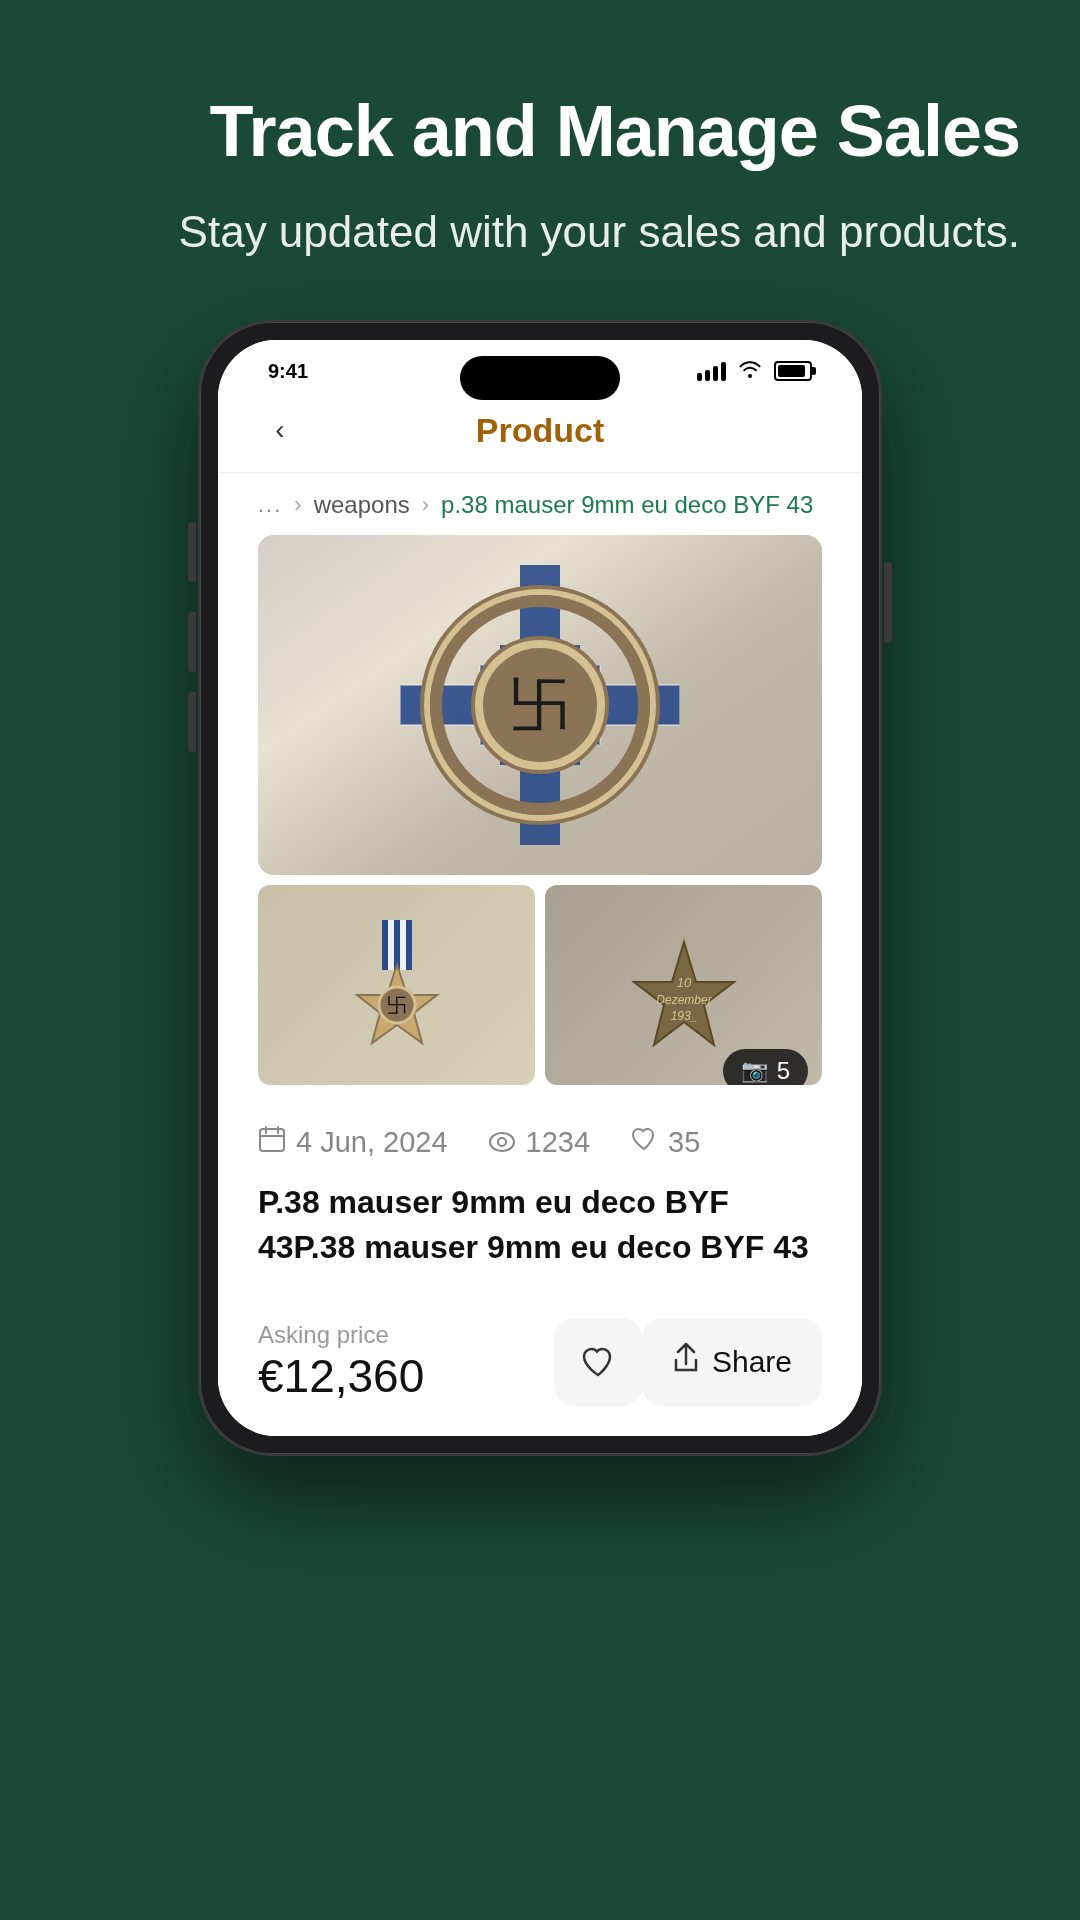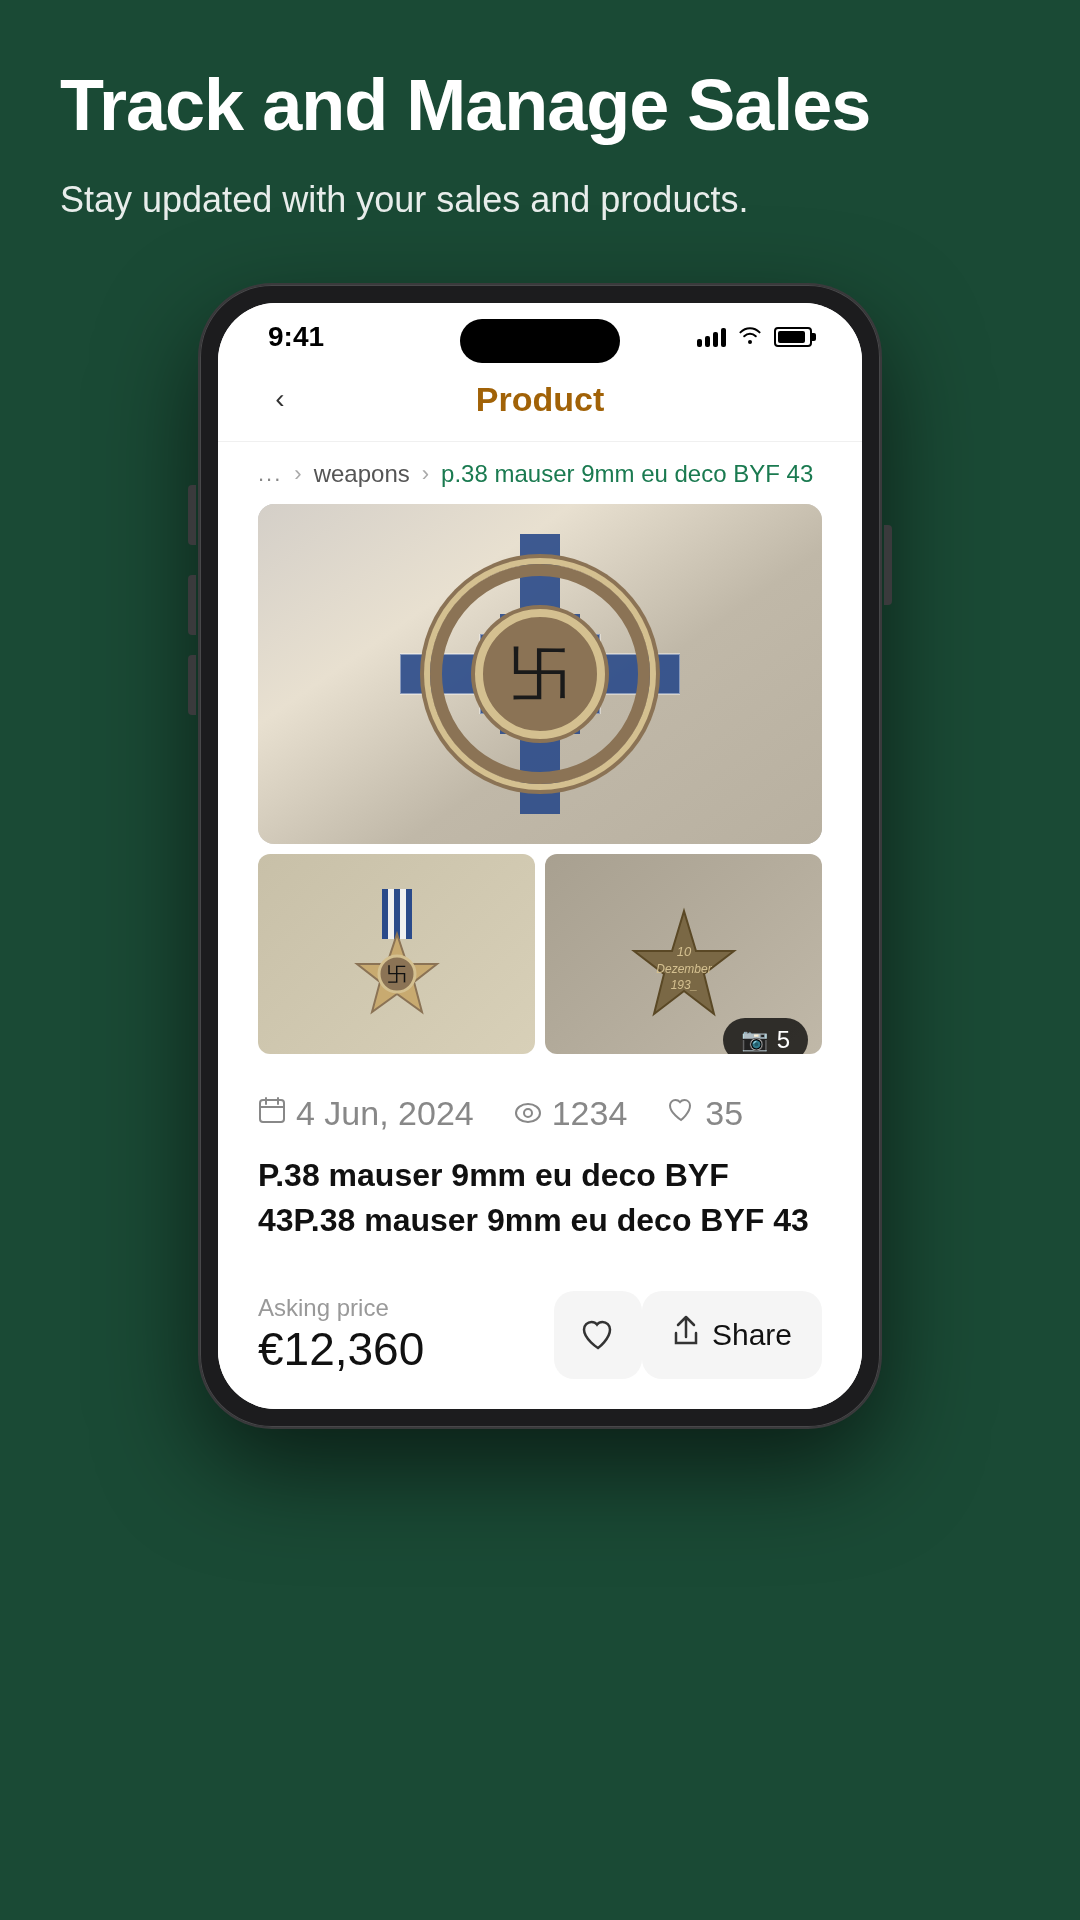--- a/index.html
+++ b/index.html
@@ -11,35 +11,35 @@
       background-color: #1a4a35;
       font-family: -apple-system, BlinkMacSystemFont, 'Segoe UI', sans-serif;
       overflow: hidden;
       display: flex;
       flex-direction: column;
       align-items: center;
     }
 
     .hero-section {
       width: 100%;
-      padding: 64px 60px 60px;
-      text-align: left;
+      padding: 90px 60px 60px;
+      text-align: right;
       color: white;
     }
 
     .hero-title {
       font-size: 72px;
       font-weight: 800;
       line-height: 1.15;
       margin-bottom: 28px;
       letter-spacing: -1px;
     }
 
     .hero-subtitle {
-      font-size: 36px;
+      font-size: 44px;
       font-weight: 400;
       opacity: 0.9;
       line-height: 1.4;
     }
 
     .phone-wrapper {
       width: 680px;
       margin: 0 auto;
       position: relative;
     }
@@ -90,21 +90,21 @@
     .status-bar {
       display: flex;
       justify-content: space-between;
       align-items: center;
       padding: 18px 50px 8px;
       background: white;
       position: relative;
     }
 
     .status-time {
-      font-size: 28px;
+      font-size: 20px;
       font-weight: 600;
       color: #000;
     }
 
     .dynamic-island {
       position: absolute;
       left: 50%;
       transform: translateX(-50%);
       top: 16px;
       width: 160px;
@@ -357,21 +357,21 @@
       display: flex;
       gap: 40px;
       align-items: center;
     }
 
     .meta-item {
       display: flex;
       align-items: center;
       gap: 10px;
       color: #888;
-      font-size: 34px;
+      font-size: 29px;
     }
 
     .meta-icon {
       font-size: 28px;
     }
 
     .product-title-section {
       padding: 20px 40px 24px;
       background: white;
     }

